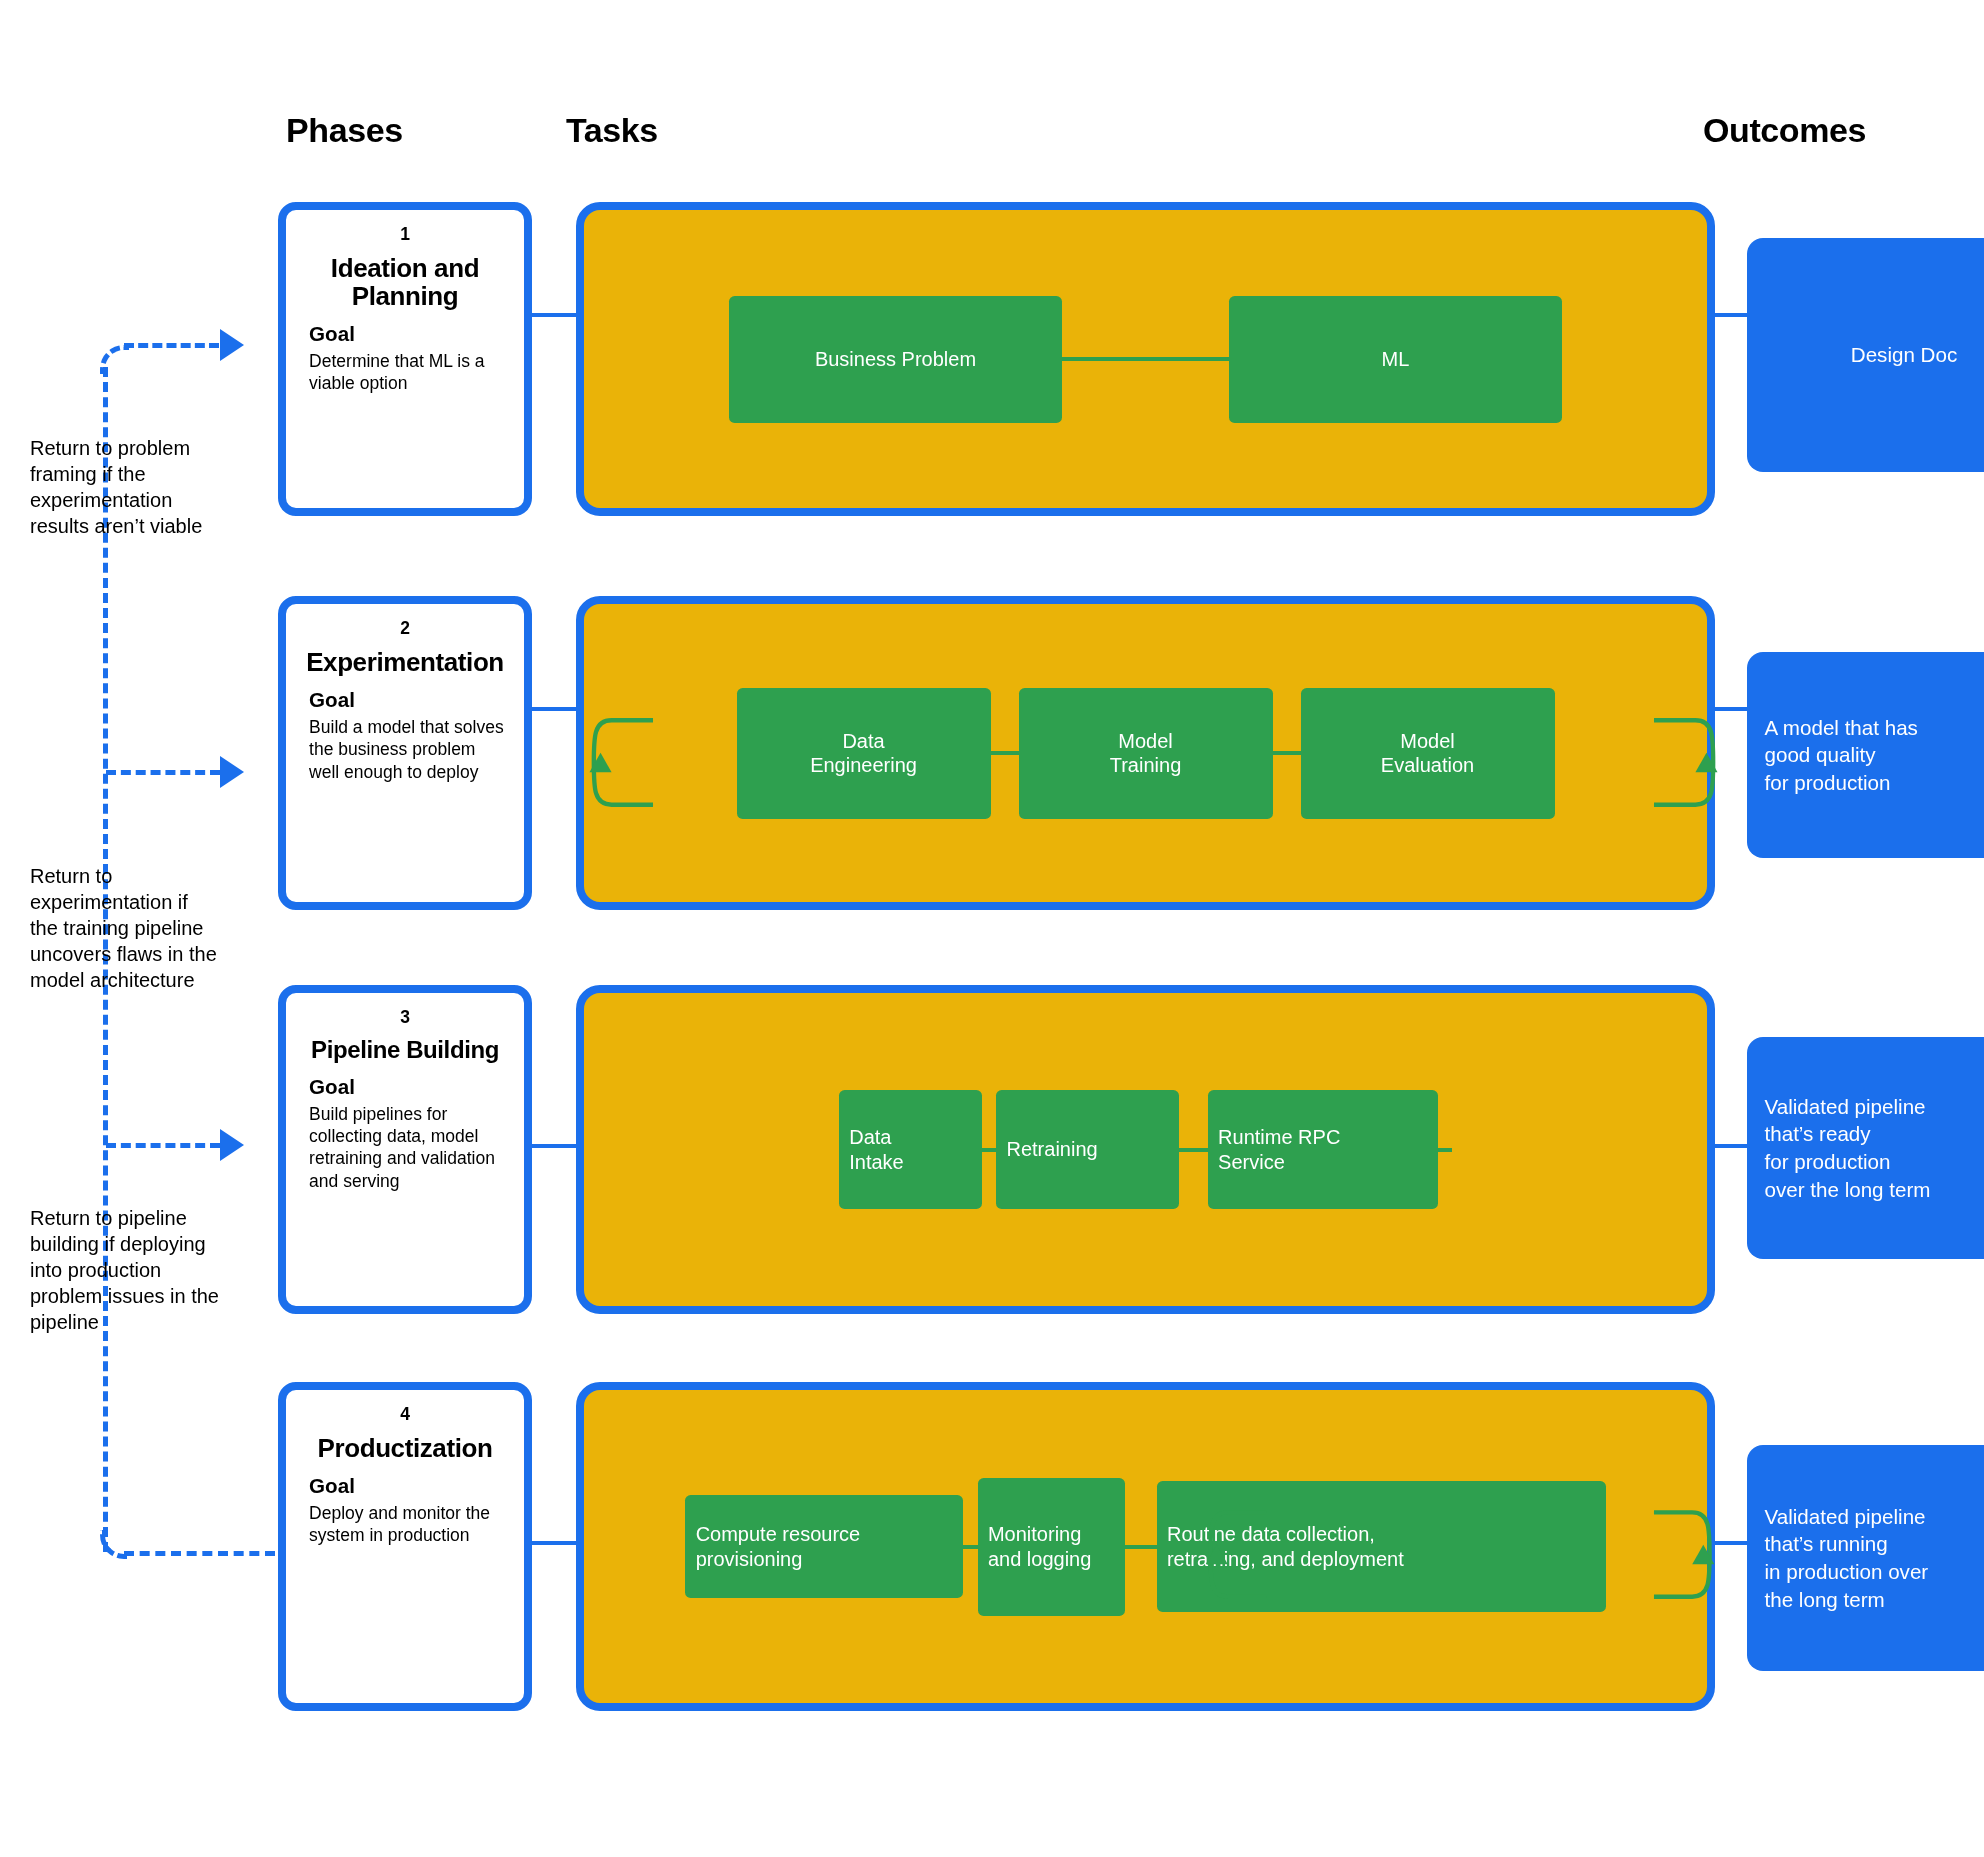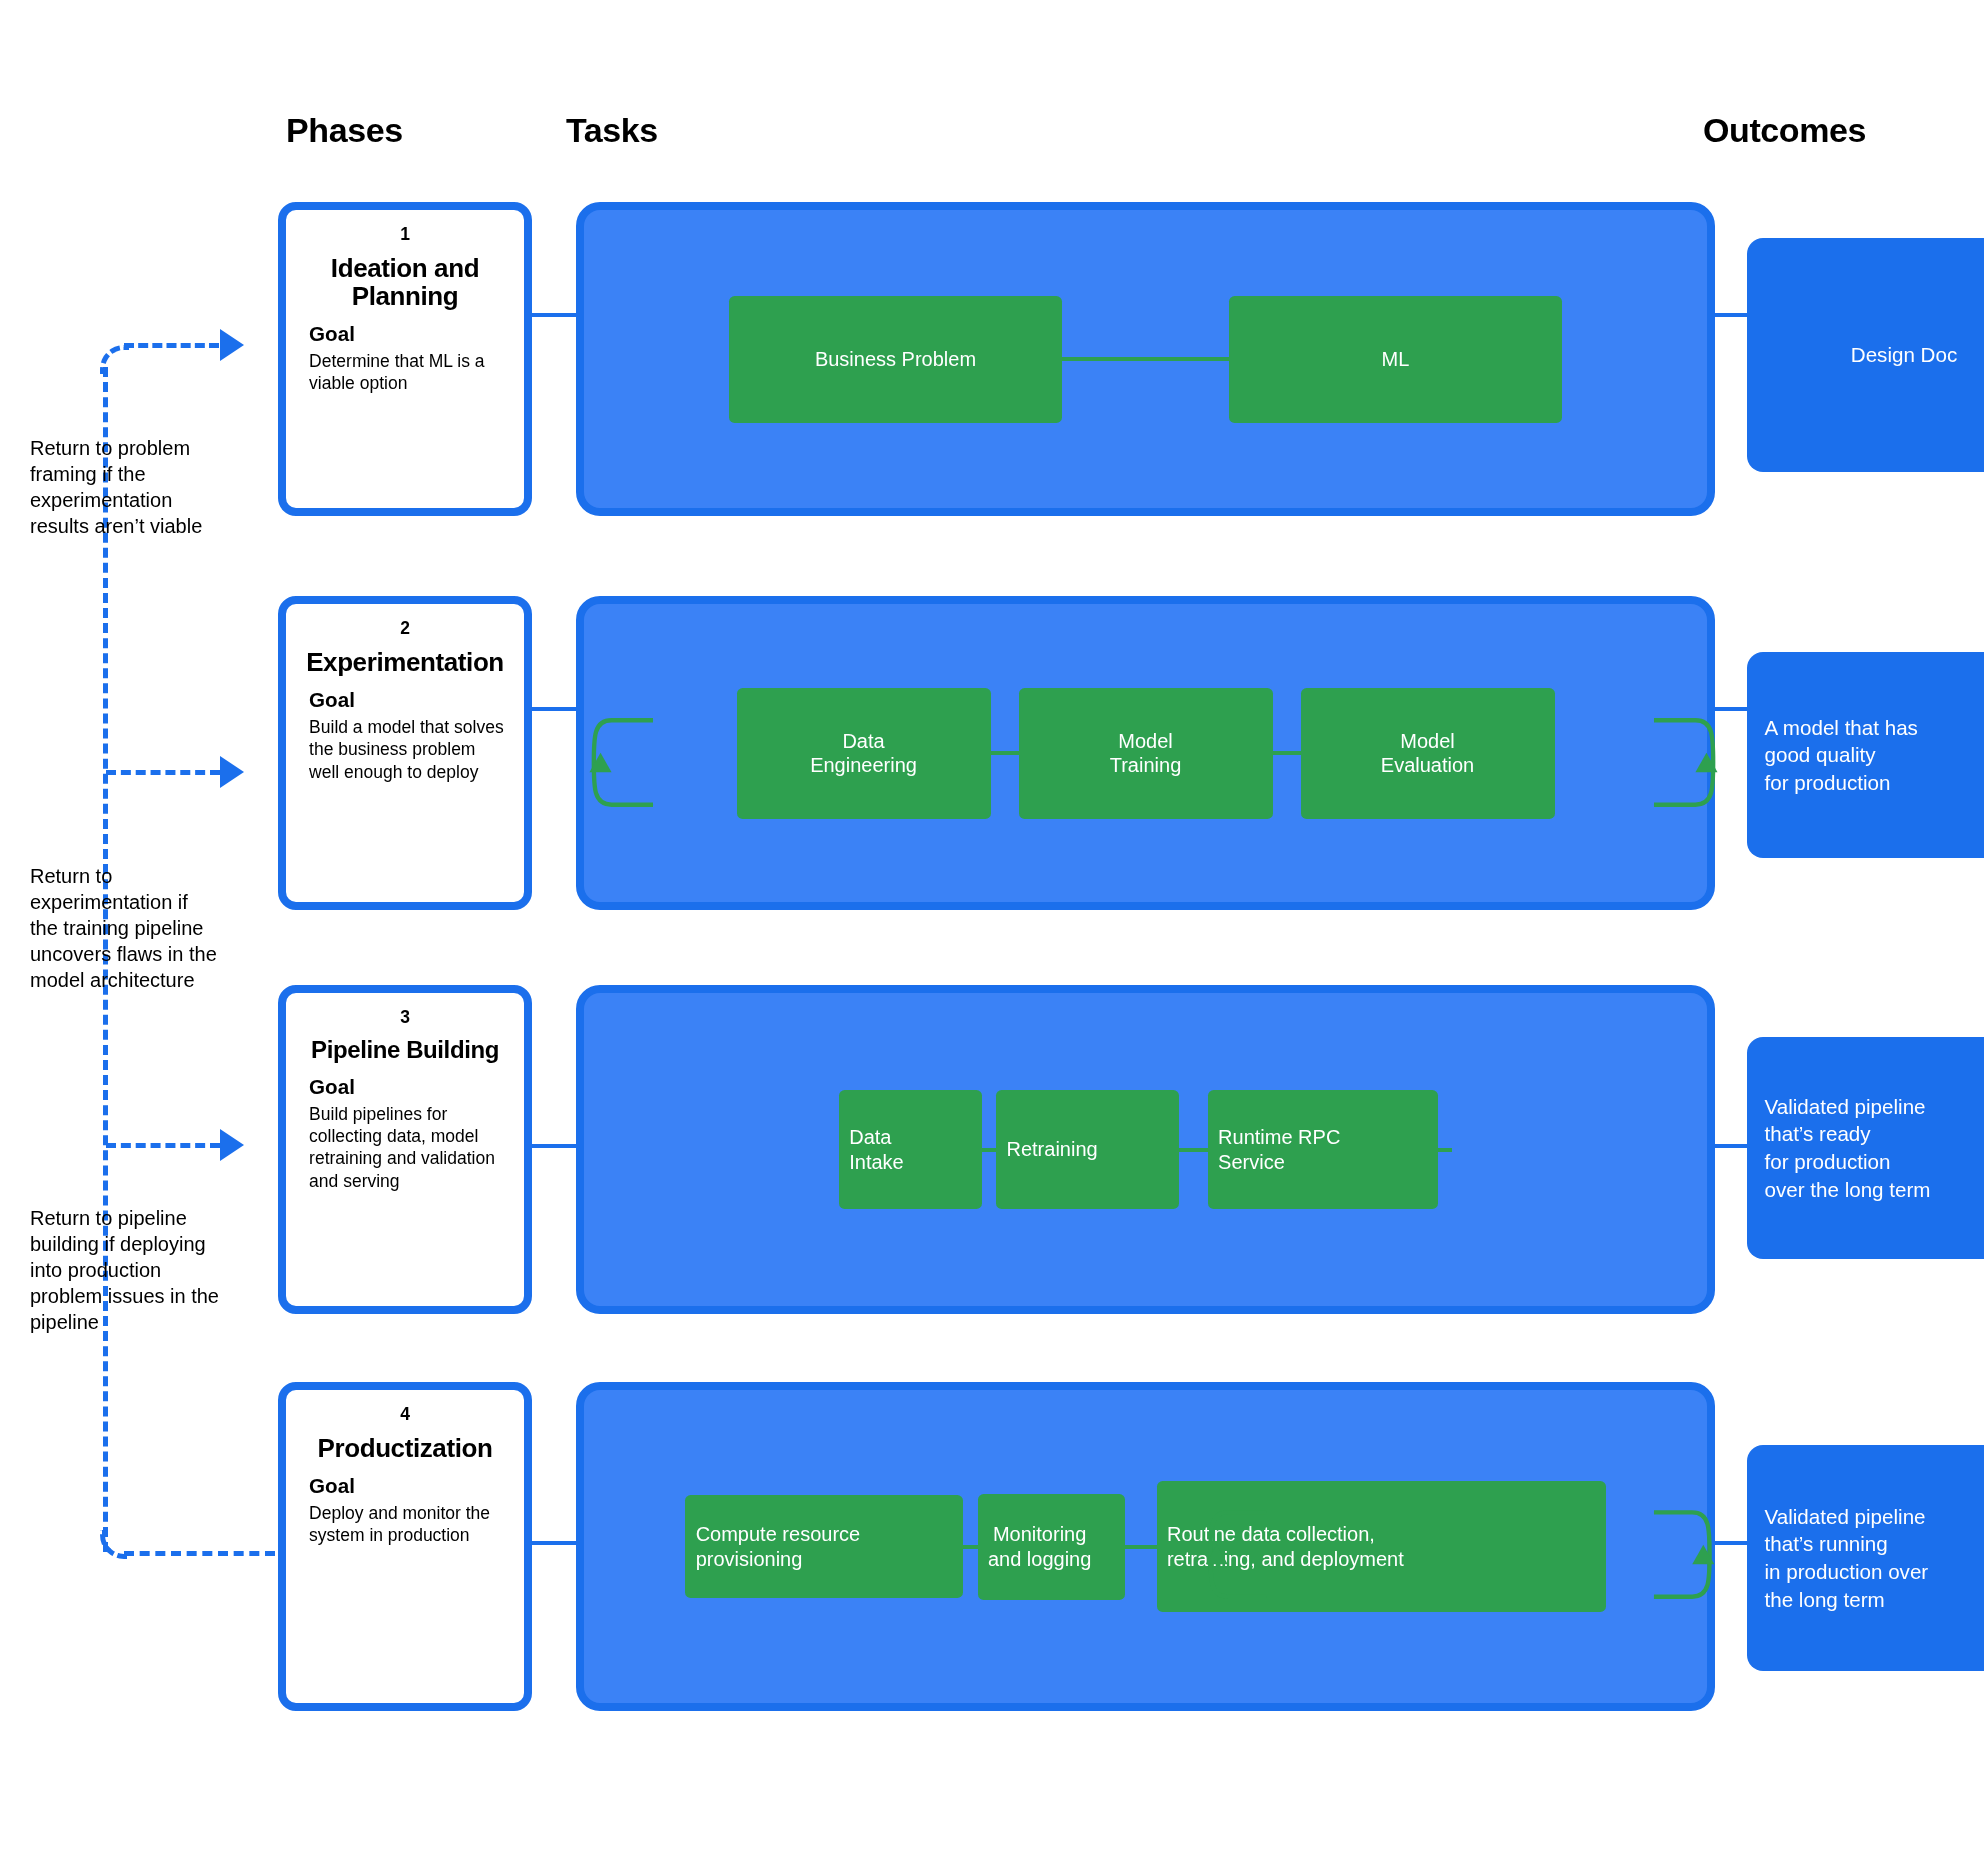--- a/index.html
+++ b/index.html
@@ -86,21 +86,21 @@
   }
 
   
   .tasks-panel{
     position:absolute;
     left:576px;
     width:1139px;
     box-sizing:border-box;
     border:8px solid #1b6fec;
     border-radius:24px;
-    background:#3b82f6;
+    background:#eab308;
   }
   #row-1 .tasks-panel{top:4px; height:314px;}
   #row-2 .tasks-panel{top:4px; height:314px;}
   #row-3 .tasks-panel{top:4px; height:329px;}
   #row-4 .tasks-panel{top:4px; height:329px;}
 
   .tasks-inner{
     position:absolute;
     left:0; right:0; top:0; bottom:0;
     display:flex;
@@ -329,21 +329,21 @@
 in production</div>
     </div>
 
     <div class="hconn" style="left:532px;top:163px;width:44px;"></div>
 
     <div class="tasks-panel">
       <div class="tasks-inner">
         <div class="chip" style="width:278px;height:103px;">Compute  resource
 provisioning</div>
         <div class="chip-link" style="width:14.3px;"></div>
-        <div class="chip" style="width:147px;height:106px;text-align:center;">Monitoring
+        <div class="chip" style="width:147px;height:138px;">Monitoring
 and logging</div>
         <div class="chip-link" style="width:32px;"></div>
         <div class="chip" style="width:449px;height:131px;">Routine data collection,
 retraining, and deployment</div>
       </div>
 
       <svg class="loop" style="left:613px;top:115px;" width="71" height="99" viewBox="0 0 180 250">
         <path d="M175 18 H78 C34 18 34 60 34 125 C34 190 34 232 78 232 H175" fill="none" stroke="#2ea04f" stroke-width="11"></path>
         <polygon points="50,100 22,150 78,150" fill="#2ea04f"></polygon>
       </svg>

